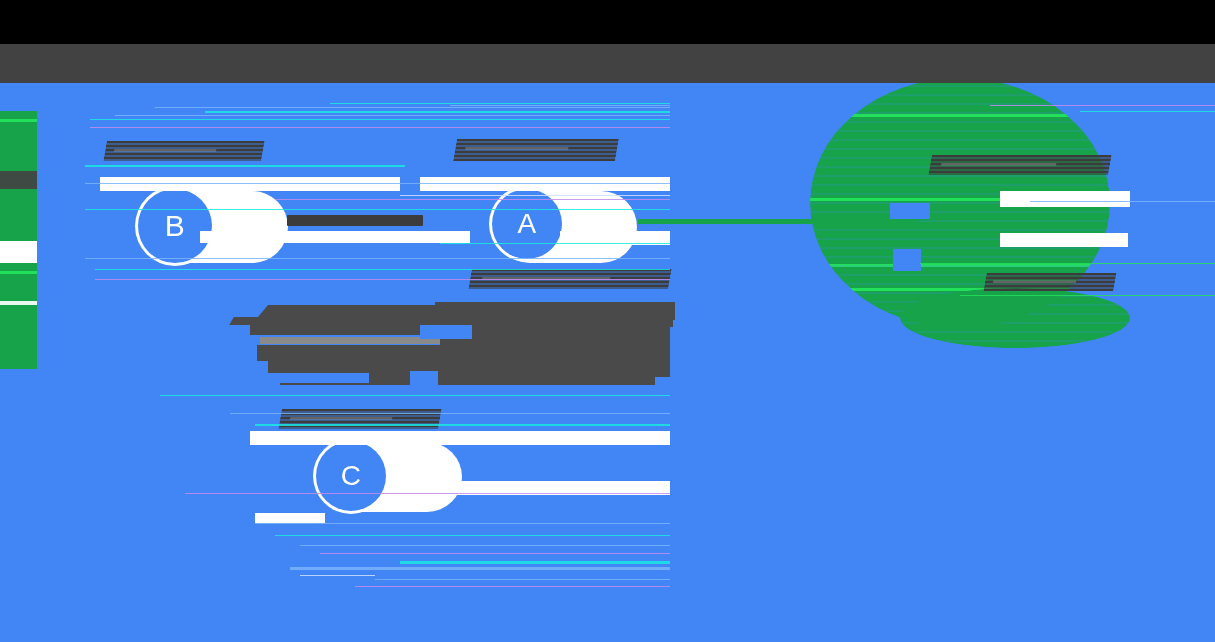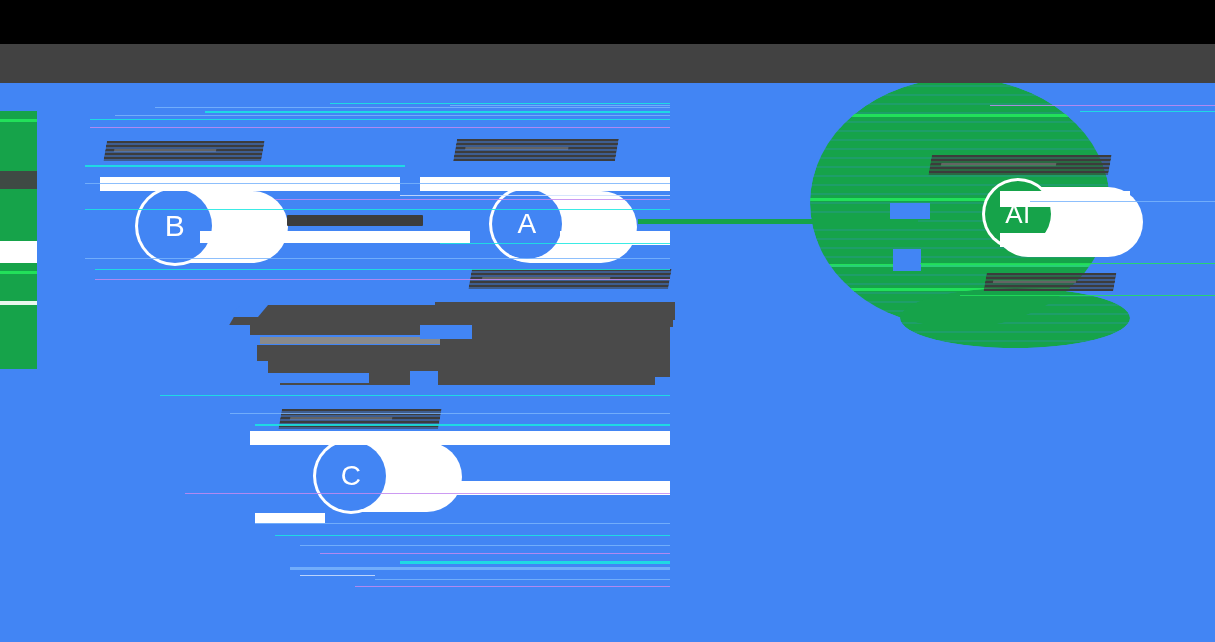--- a/index.html
+++ b/index.html
@@ -125,24 +125,20 @@
       <div class="lime" style="left:0px;top:120px;width:300px;"></div>
       <div class="lime" style="left:10px;top:186px;width:280px;"></div>
       <div class="lime" style="left:0px;top:210px;width:290px;"></div>
     </div>
     <div class="green-blob" style="left:900px;top:205px;width:230px;height:60px;"></div>
     <div class="blue-slab" style="left:890px;top:120px;width:40px;height:16px;"></div>
     <div class="blue-slab" style="left:893px;top:166px;width:28px;height:22px;"></div>
 
     <div class="conn green" style="left:638px;top:136px;width:280px;"></div>
 
-    <div class="node" style="left:985px;top:98px;width:230px;height:80px;">
-      <div class="card" style="width:150px;height:70px;left:8px;top:6px;"></div>
-      <div class="badge green" style="left:0px;top:0px;width:66px;height:66px;font-size:26px;">AI</div>
-    </div>
 
     <div class="white-slab" style="left:1000px;top:108px;width:130px;height:16px;"></div>
     <div class="white-slab" style="left:1000px;top:150px;width:128px;height:14px;"></div>
 
     <div class="smear sk" style="left:930px;top:72px;width:180px;height:20px;">
       <span class="hidden-text"></span>
     </div>
     <div class="smear sk" style="left:985px;top:190px;width:130px;height:18px;">
       <span class="hidden-text"></span>
     </div>

